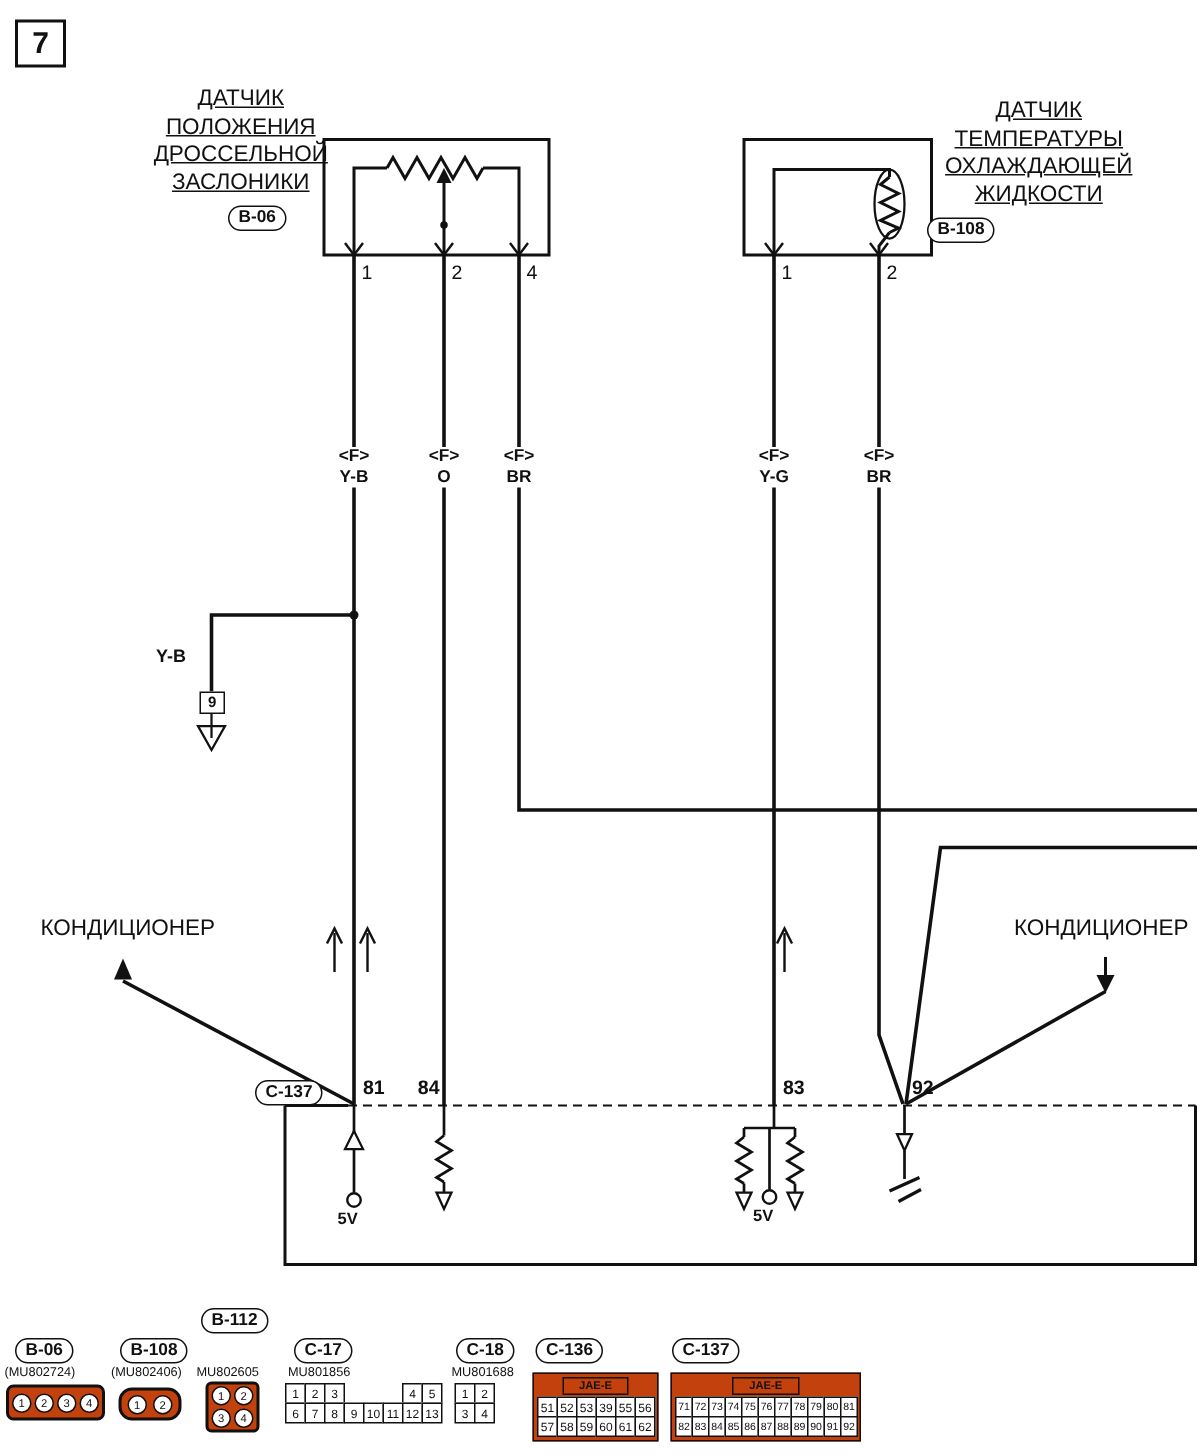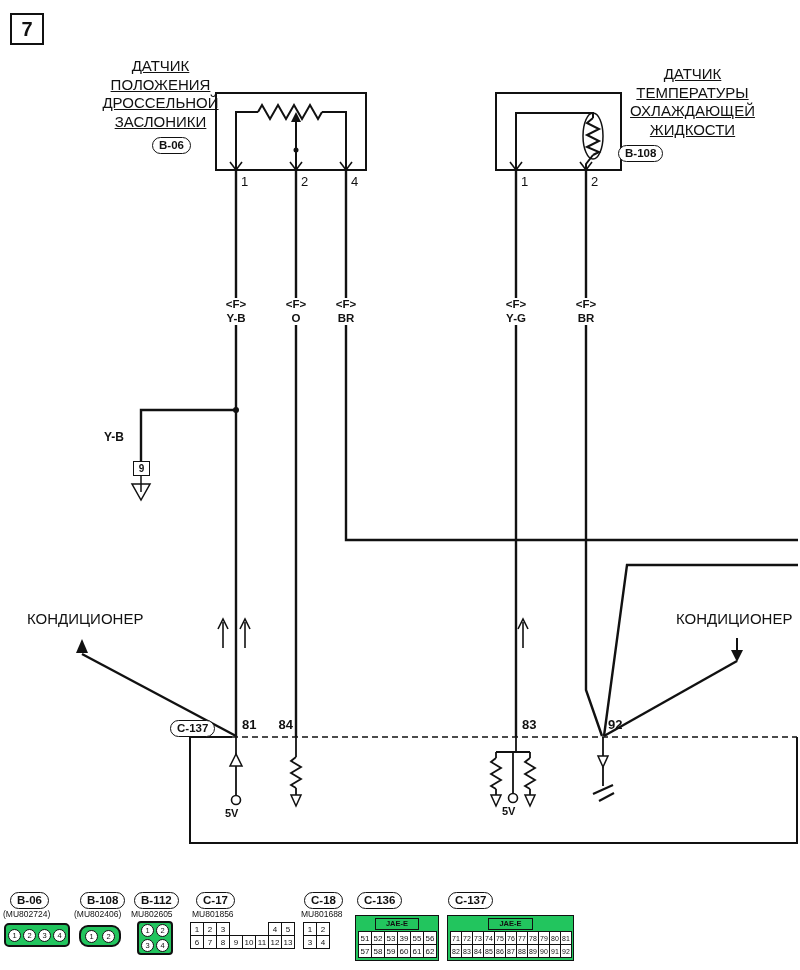--- a/index.html
+++ b/index.html
@@ -21,21 +21,21 @@
   .part{font-size:8.5px;}
   .crow{display:flex;align-items:center;justify-content:space-evenly;height:100%;}
   .circ{display:inline-flex;align-items:center;justify-content:center;width:11px;height:11px;
         border:1px solid #111;border-radius:50%;font-size:7.5px;background:#fff;}
   .prow{display:flex;}
   .prow + .prow{margin-top:-1px;}
   .pc,.pc11{display:inline-flex;align-items:center;justify-content:center;width:12px;height:12px;
       border:1px solid #111;margin-right:-1px;font-size:8px;background:#fff;}
   .pc11{width:10px;font-size:7px;}
   .pc:empty,.pc11:empty{border-color:transparent;background:transparent;}
-  .shapebox{border:1.5px solid #111;background:#22c55e;}
+  .shapebox{border:1.5px solid #111;background:#c2410c;}
   .jae{border:1px solid #111;font-size:7.5px;font-weight:bold;height:10px;line-height:10px;
        padding:0 10px;width:fit-content;margin:1px auto 1px;}
   .pagebox{width:30px;height:28px;border:2.5px solid #111;font-size:20px;font-weight:bold;
            text-align:center;line-height:28px;}
 </style>
 </head>
 <body>
 
 <div class="stage">
 
@@ -229,21 +229,21 @@
     <div class="abs part" style="left:74px;top:909px;">(MU802406)</div>
     <div class="abs shapebox" style="left:79px;top:925px;width:38px;height:18px;border-width:2px;border-radius:9px;">
       <div class="crow">
           <span class="circ">1</span>
           <span class="circ">2</span>
         </div>
     </div>
   </div>
 
   <div>
-    <div class="abs stad" style="left:134px;top:892px;">B-112</div>
+    <div class="abs stad" style="left:134px;top:872px;">B-112</div>
     <div class="abs part" style="left:131px;top:909px;">MU802605</div>
     <div class="abs shapebox" style="left:137px;top:921px;width:32px;height:30px;border-width:2.5px;border-radius:4px;">
       <div class="crow" style="height:50%;">
           <span class="circ">1</span>
           <span class="circ">2</span>
         </div>
       <div class="crow" style="height:50%;">
           <span class="circ">3</span>
           <span class="circ">4</span>
         </div>

